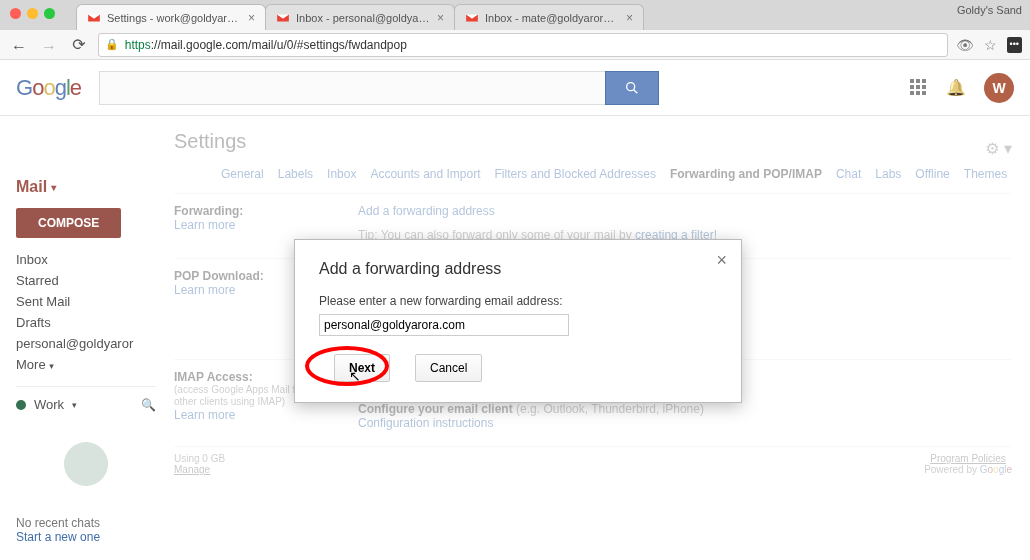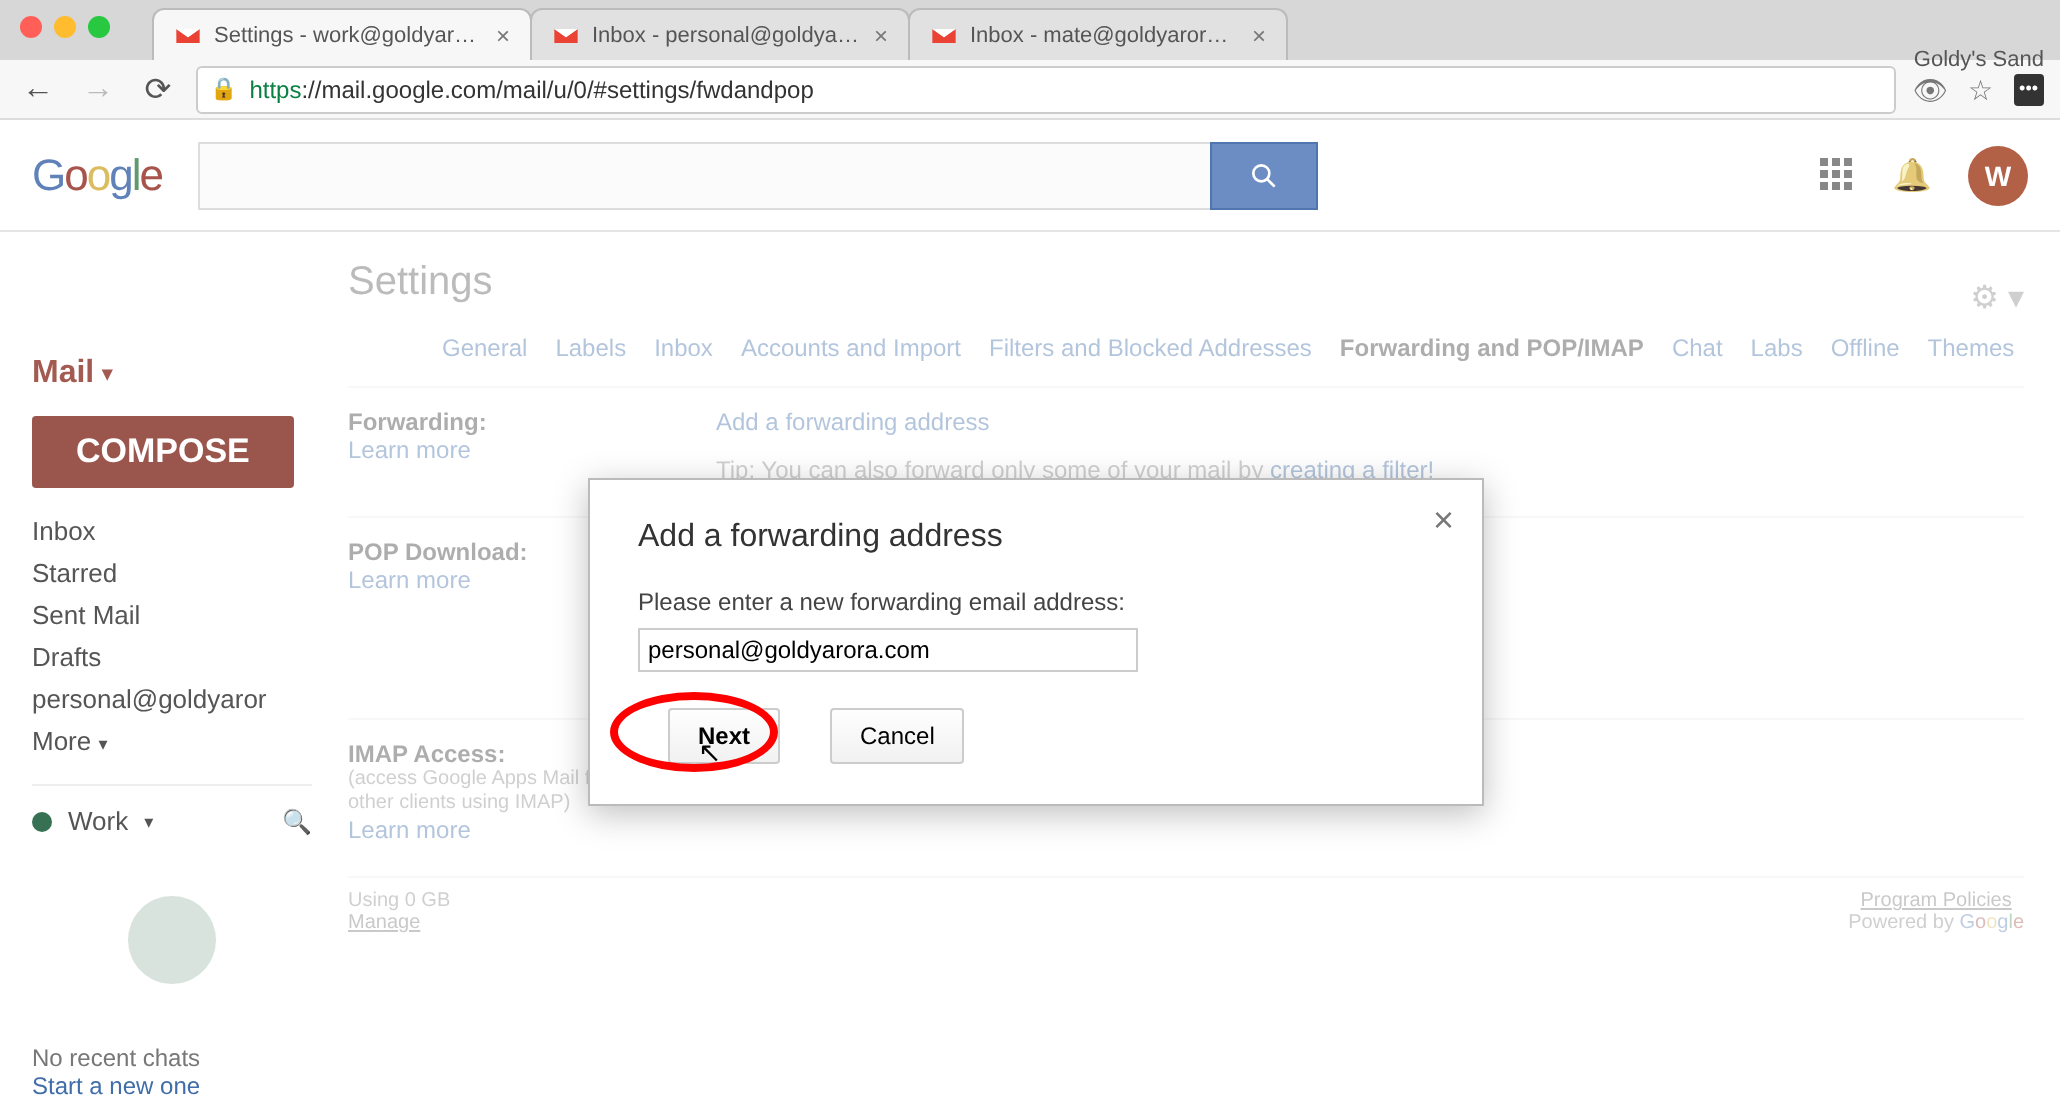--- a/index.html
+++ b/index.html
@@ -11,21 +11,21 @@
   .traffic span { width: 11px; height: 11px; border-radius: 50%; display: inline-block; }
   .tl-red { background: #ff5f57; }
   .tl-yel { background: #febc2e; }
   .tl-grn { background: #28c840; }
   .tabs { display: flex; margin-left: 70px; height: 26px; gap: 0; }
   .tab { display: flex; align-items: center; gap: 6px; padding: 0 10px; background: #f7f7f7; border: 1px solid #bbb; border-bottom: none; border-radius: 6px 6px 0 0; font-size: 11px; color: #555; max-width: 190px; min-width: 170px; margin-right: -1px; position: relative; }
   .tab.inactive { background: #e1e1e1; }
   .tab .favicon { width: 14px; height: 14px; flex-shrink: 0; }
   .tab .title { white-space: nowrap; overflow: hidden; text-overflow: ellipsis; flex: 1; }
   .tab .close { color: #777; font-size: 12px; cursor: pointer; }
-  .profile-name { position: absolute; right: 8px; top: 24px; font-size: 11px; color: #555; }
+  .profile-name { position: absolute; right: 8px; top: 4px; font-size: 11px; color: #555; }
 
   .chrome-url { height: 30px; background: #f7f7f7; border-bottom: 1px solid #ddd; display: flex; align-items: center; padding: 0 8px; gap: 8px; }
   .nav-btn { width: 22px; height: 22px; display: flex; align-items: center; justify-content: center; color: #555; cursor: pointer; }
   .nav-btn.disabled { color: #bbb; }
   .urlbar { flex: 1; height: 24px; border: 1px solid #ccc; border-radius: 3px; background: #fff; display: flex; align-items: center; padding: 0 6px; gap: 6px; font-size: 12px; }
   .lock { color: #0b8043; font-size: 11px; }
   .url-text { color: #333; }
   .url-text .secure { color: #0b8043; }
   .url-right-icons { display: flex; gap: 10px; color: #777; font-size: 14px; }
 
@@ -40,21 +40,21 @@
   .apps-grid { width: 18px; height: 18px; display: grid; grid-template-columns: repeat(3,4px); grid-template-rows: repeat(3,4px); gap: 2px; }
   .apps-grid span { background: #888; width: 4px; height: 4px; }
   .bell { font-size: 16px; }
   .avatar { width: 30px; height: 30px; border-radius: 50%; background: #f4511e; color: #fff; display: flex; align-items: center; justify-content: center; font-weight: bold; font-size: 14px; }
 
   
   .body { display: flex; height: calc(560px - 30px - 30px - 56px); background: #fff; }
 
   .sidebar { width: 156px; padding: 14px 0 0 16px; font-size: 13px; color: #555; }
   .mail-label { color:#dd4b39; font-size:16px; font-weight:bold; margin-bottom:12px; display:inline-flex; align-items:center; gap:4px;margin-top:48px; }
-  .compose { background: #d14836; color: #fff; font-weight: bold; font-size: 17px; border: none; padding: 8px 22px; border-radius: 2px; margin-bottom: 14px; cursor:pointer; }
+  .compose { background: #d14836; color: #fff; font-weight: bold; font-size: 12px; border: none; padding: 8px 22px; border-radius: 2px; margin-bottom: 14px; cursor:pointer; }
   .nav-list { list-style: none; display: flex; flex-direction: column; gap: 6px; margin-bottom: 14px; }
   .nav-list li { color:#555; cursor:pointer; white-space:nowrap; overflow:hidden; text-overflow:ellipsis; max-width: 130px;}
   .chat-sel { display:flex; align-items:center; gap:8px; border-top:1px solid #eee; padding-top:10px; }
   .chat-dot { width:10px;height:10px;border-radius:50%;background:#0b8043;display:inline-block; }
   .chat-search-ico { margin-left:auto; color:#aaa; font-size:12px;}
   .hangouts { margin-top: 30px; }
   .hangouts-circle { width: 44px; height: 44px; border-radius: 50%; background: #0b8043; margin: 0 auto 30px; opacity: .2; }
   .no-chats { font-size: 12px; color: #777; }
   .start-new { font-size: 12px; color: #1a73e8; cursor: pointer; }
 
@@ -256,20 +256,32 @@
         <select class="fake"><option>Inbox</option></select>
       </div>
     </div>
 
     <div class="settings-section">
       <div class="sec-label">
         <b>IMAP Access:</b>
         <div class="sub">(access Google Apps Mail from other clients using IMAP)</div>
         <a href="#">Learn more</a>
       </div>
+      <div class="sec-body">
+        <div class="radio-row">
+          <span class="fake-radio"></span>
+          <span>Disable IMAP</span>
+        </div>
+        <div style="height:10px;"></div>
+        <div>
+          <b>Configure your email client </b>
+          <span class="tip">(e.g. Outlook, Thunderbird, iPhone)</span>
+        </div>
+        <a href="#">Configuration instructions</a>
+      </div>
     </div>
 
 
     <div class="footer">
       <div>
         <div>Using 0 GB</div>
         <a href="#">Manage</a>
       </div>
       <div class="center">
         <a href="#">Program Policies</a><br>

